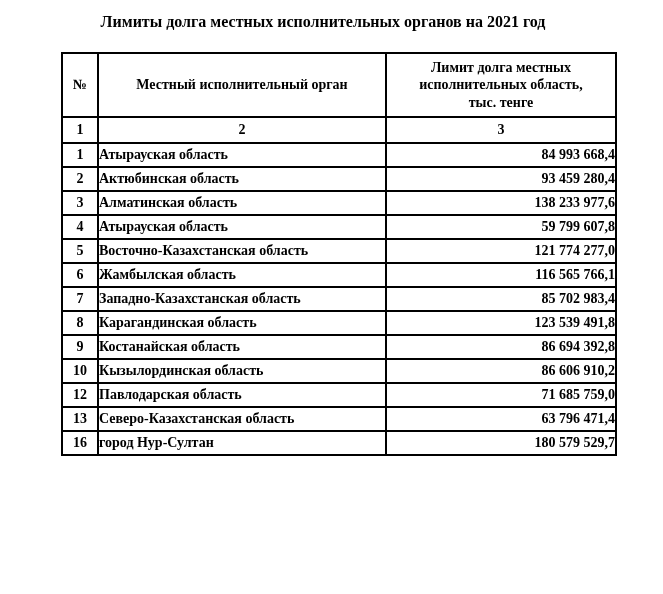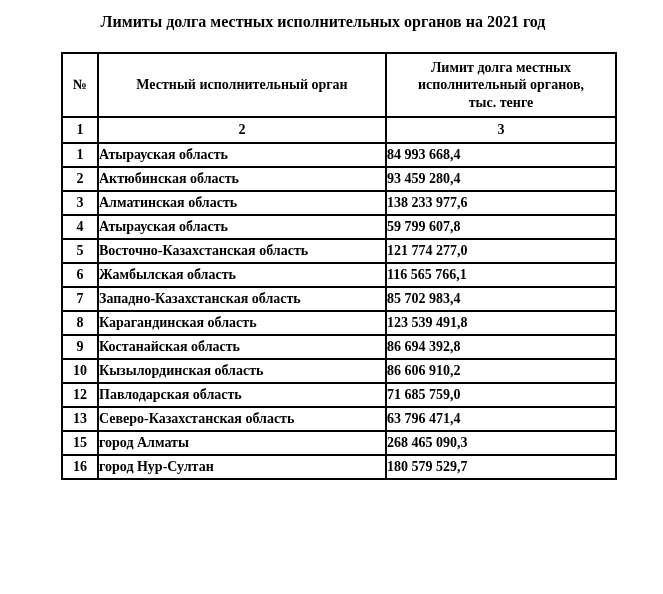--- a/index.html
+++ b/index.html
@@ -57,21 +57,21 @@
   .cell-num {
     text-align: center;
     vertical-align: middle;
   }
   .cell-organ {
     text-align: left;
     vertical-align: middle;
     padding-left: 4px;
   }
   .cell-limit {
-    text-align: left;
+    text-align: right;
     vertical-align: middle;
   }
 </style>
 </head>
 <body>
 
 <div class="page">
 
   <h1 class="title">Лимиты долга местных исполнительных органов на 2021 год</h1>
 
@@ -80,21 +80,21 @@
       <col style="width:36px">
       <col style="width:288px">
       <col style="width:230px">
     </colgroup>
     <thead>
       <tr class="header-row">
         <th>№</th>
         <th>Местный исполнительный орган</th>
         <th>
             <div>Лимит долга местных</div>
-            <div>исполнительный органов,</div>
+            <div>исполнительных область,</div>
             <div>тыс. тенге</div>
           </th>
       </tr>
       <tr class="number-row">
         <td>1</td>
         <td>2</td>
         <td>3</td>
       </tr>
     </thead>
     <tbody id="table-body">
@@ -153,25 +153,20 @@
           <td class="cell-num">12</td>
           <td class="cell-organ">Павлодарская область</td>
           <td class="cell-limit">71 685 759,0</td>
         </tr>
         <tr>
           <td class="cell-num">13</td>
           <td class="cell-organ">Северо-Казахстанская область</td>
           <td class="cell-limit">63 796 471,4</td>
         </tr>
         <tr>
-          <td class="cell-num">15</td>
-          <td class="cell-organ">город Алматы</td>
-          <td class="cell-limit">268 465 090,3</td>
-        </tr>
-        <tr>
           <td class="cell-num">16</td>
           <td class="cell-organ">город Нур-Султан</td>
           <td class="cell-limit">180 579 529,7</td>
         </tr>
       </tbody>
   </table>
 
 </div>
 
 </body></html>

